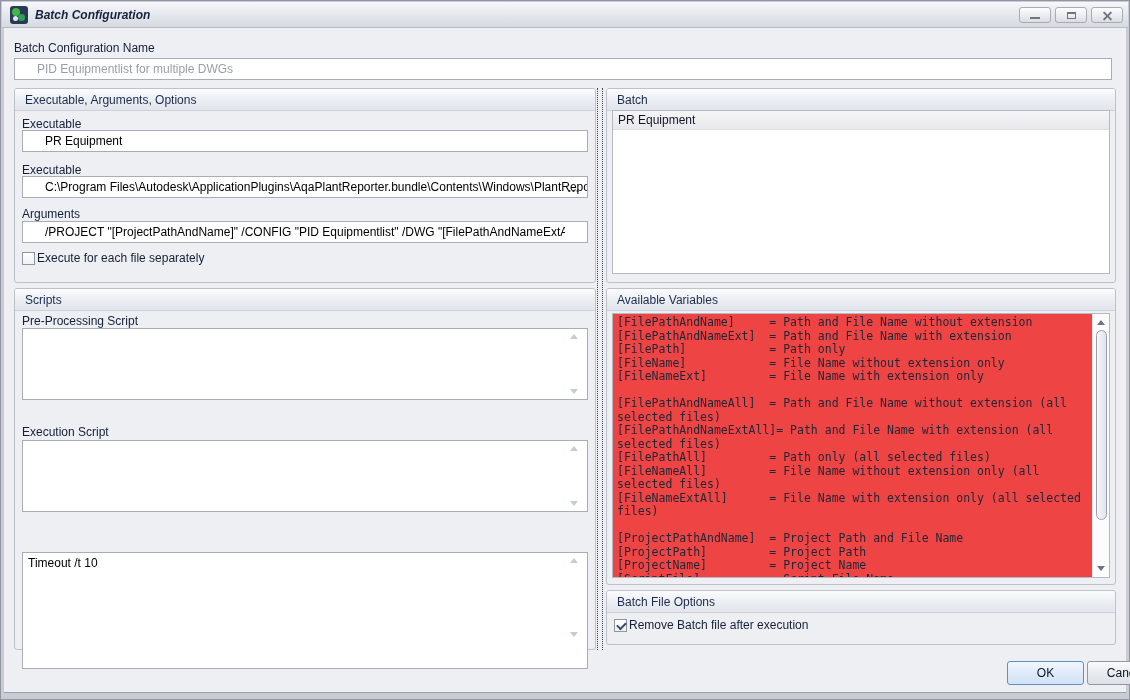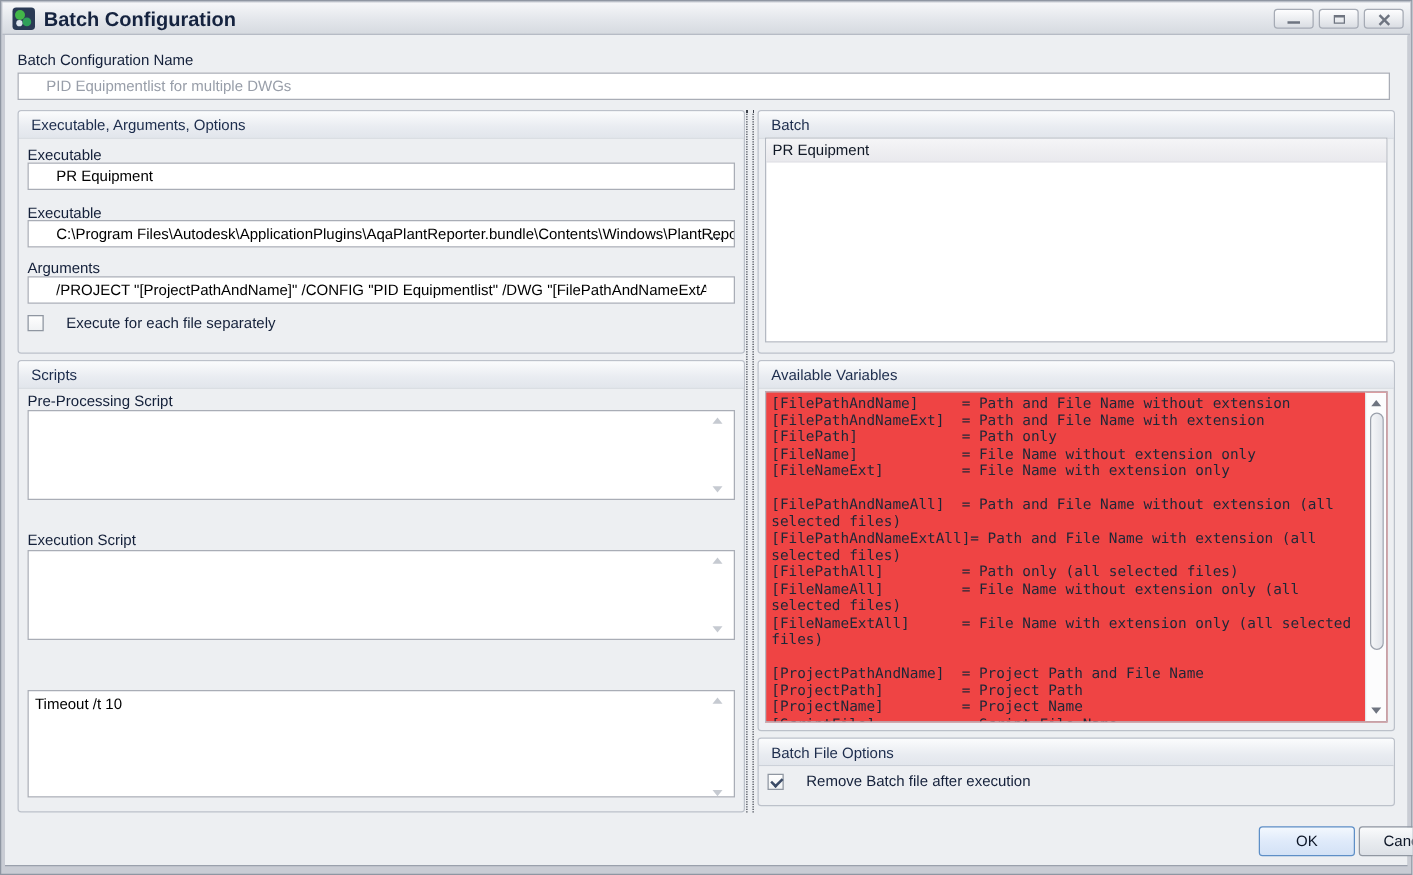--- a/index.html
+++ b/index.html
@@ -8,21 +8,21 @@
 
   
   .window { position:absolute; inset:0; border:1px solid #8f96a2; background:#c9ccd4; }
   .titlebar { position:absolute; left:1px; right:1px; top:1px; height:26px;
     background:linear-gradient(#f6f7f9, #e3e6eb 55%, #d6dae0); border-bottom:1px solid #b6bbc5; }
   .title-icon { position:absolute; left:8px; top:4px; width:18px; height:18px; border-radius:3px;
     background:#2a3a55; overflow:hidden; }
   .title-icon .c1 { position:absolute; left:2px; top:2px; width:8px; height:8px; border-radius:50%; background:#43b649; }
   .title-icon .c2 { position:absolute; left:8px; top:8px; width:7px; height:7px; border-radius:50%; background:#2fa05a; }
   .title-icon .c3 { position:absolute; left:3px; top:10px; width:5px; height:5px; border-radius:50%; background:#dde5ee; }
-  .title-text { position:absolute; left:33px; top:6px; font-size:16px; font-weight:bold; color:#15233f; }
+  .title-text { position:absolute; left:33px; top:6px; font-size:12px; font-weight:bold; color:#15233f;font-style:italic; }
   .winbtn { position:absolute; top:5px; width:32px; height:16px; border:1px solid #a6abb5; border-radius:3px;
     background:linear-gradient(#fdfdfe, #eceef1 50%, #dadde3); }
   .winbtn.min { left:1017px; } .winbtn.max { left:1053px; } .winbtn.close { left:1089px; }
   .glyph-min { position:absolute; left:10px; top:9px; width:10px; height:2px; background:#6e7480; }
   .glyph-max { position:absolute; left:11px; top:4px; width:9px; height:7px; border:1px solid #6e7480; border-top-width:2px; }
   .glyph-x1,.glyph-x2 { position:absolute; left:10px; top:7px; width:11px; height:2px; background:#6e7480; }
   .glyph-x1 { transform:rotate(45deg); } .glyph-x2 { transform:rotate(-45deg); }
 
   .client { position:absolute; left:3px; right:3px; top:27px; bottom:7px; background:#edeff2;
     box-shadow:0 1px 0 #9aa0ac; }
@@ -31,21 +31,21 @@
   .abs { position:absolute; }
   .lbl { font-size:12px; color:#14203a; }
   .tb { border:1px solid #a9adb6; background:#fff; font-family:"Liberation Sans",sans-serif;
     font-size:12px; color:#000; padding:0 22px; outline:none; }
   .group { position:absolute; border:1px solid #bcc1ca; border-radius:3px; background:#edeff2; }
   .group-hd { position:absolute; left:0; right:0; top:0; height:22px; line-height:22px; padding-left:10px;
     font-size:12px; color:#1c2c4c; background:linear-gradient(#fbfcfd, #e9ecf1 60%, #e2e6ec);
     border-bottom:1px solid #ccd1d9; border-radius:2px 2px 0 0; }
   textarea.tb { resize:none; padding:3px 5px; overflow:hidden; }
 
-  .cb-row { position:absolute; display:flex; align-items:center; gap:18px; }
+  .cb-row { position:absolute; display:flex; align-items:center; gap:2px; }
   .cb-box { width:13px; height:13px; border:1px solid #8f96a1; background:linear-gradient(#fefefe,#f0f2f4); position:relative; }
   .cb-box.checked::after { content:""; position:absolute; left:2px; top:2px; width:7px; height:4px;
     border-left:2px solid #3a4a66; border-bottom:2px solid #3a4a66; transform:rotate(-45deg); }
   .cb-lbl { font-size:12px; color:#14203a; }
 
   .scroll-tri-up { position:absolute; right:5px; top:6px; width:0; height:0;
     border-left:4px solid transparent; border-right:4px solid transparent; border-bottom:5px solid #c6cad1; }
   .scroll-tri-dn { position:absolute; right:5px; bottom:6px; width:0; height:0;
     border-left:4px solid transparent; border-right:4px solid transparent; border-top:5px solid #c6cad1; }
 
@@ -134,21 +134,21 @@
 <textarea class="abs tb" style="left: 22px; top: 328px; width: 566px; height: 72px;"></textarea>
 <div class="scroll-tri-up" style="position:absolute; right:auto; left:570px; top:334px;"></div>
 <div class="scroll-tri-dn" style="position:absolute; right:auto; left:570px; bottom:auto; top:389px;"></div>
 
 <div class="abs lbl" style="left:22px; top:425px;">Execution Script</div>
 <textarea class="abs tb" style="left: 22px; top: 440px; width: 566px; height: 72px;"></textarea>
 <div class="scroll-tri-up" style="position:absolute; right:auto; left:570px; top:446px;"></div>
 <div class="scroll-tri-dn" style="position:absolute; right:auto; left:570px; bottom:auto; top:501px;"></div>
 
 <div class="abs lbl" style="left:22px; top:537px;margin-top:40px;">Post-Processing Script</div>
-<textarea class="abs tb" style="left: 22px; top: 552px; width: 566px; height: 86px;">Timeout /t 10</textarea>
+<textarea class="abs tb" style="left: 22px; top: 552px; width: 566px; height: 117px;">Timeout /t 10</textarea>
 <div class="scroll-tri-up" style="position:absolute; right:auto; left:570px; top:558px;"></div>
 <div class="scroll-tri-dn" style="position:absolute; right:auto; left:570px; bottom:auto; top:632px;"></div>
 
 <div class="splitter"></div>
 
 <div class="group" style="left:606px; top:88px; width:510px; height:195px;">
   <div class="group-hd">Batch</div>
 </div>
 <div class="listbox" style="left:612px; top:110px; width:498px; height:164px;">
   <div class="list-item">PR Equipment</div>

